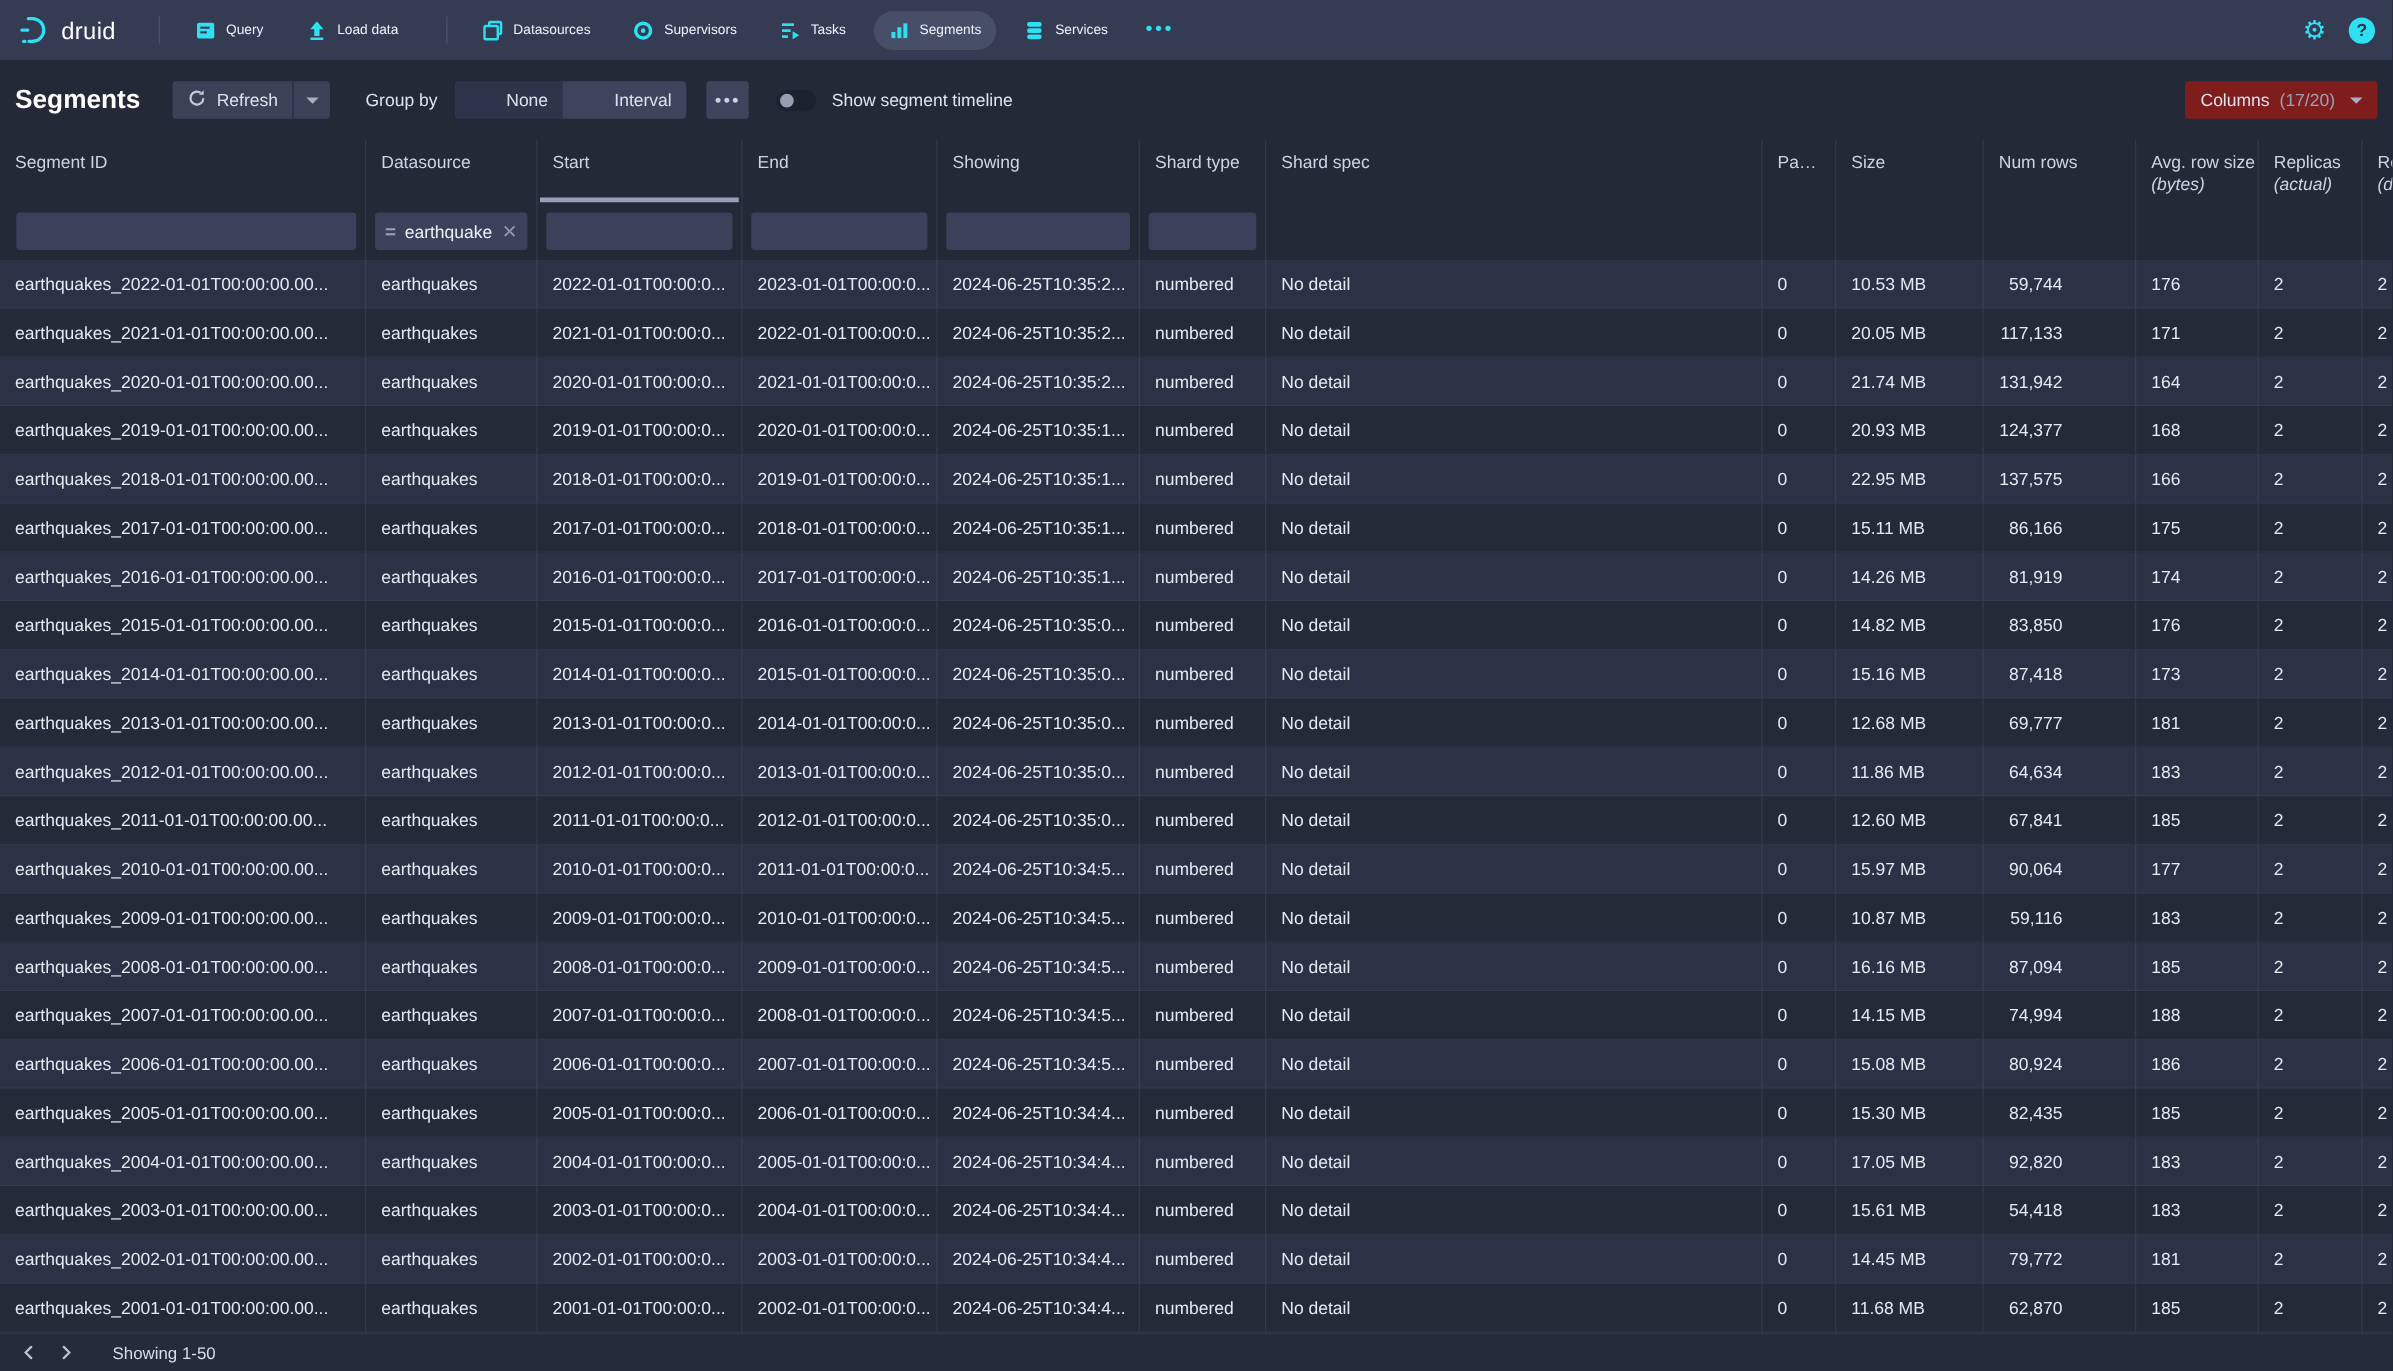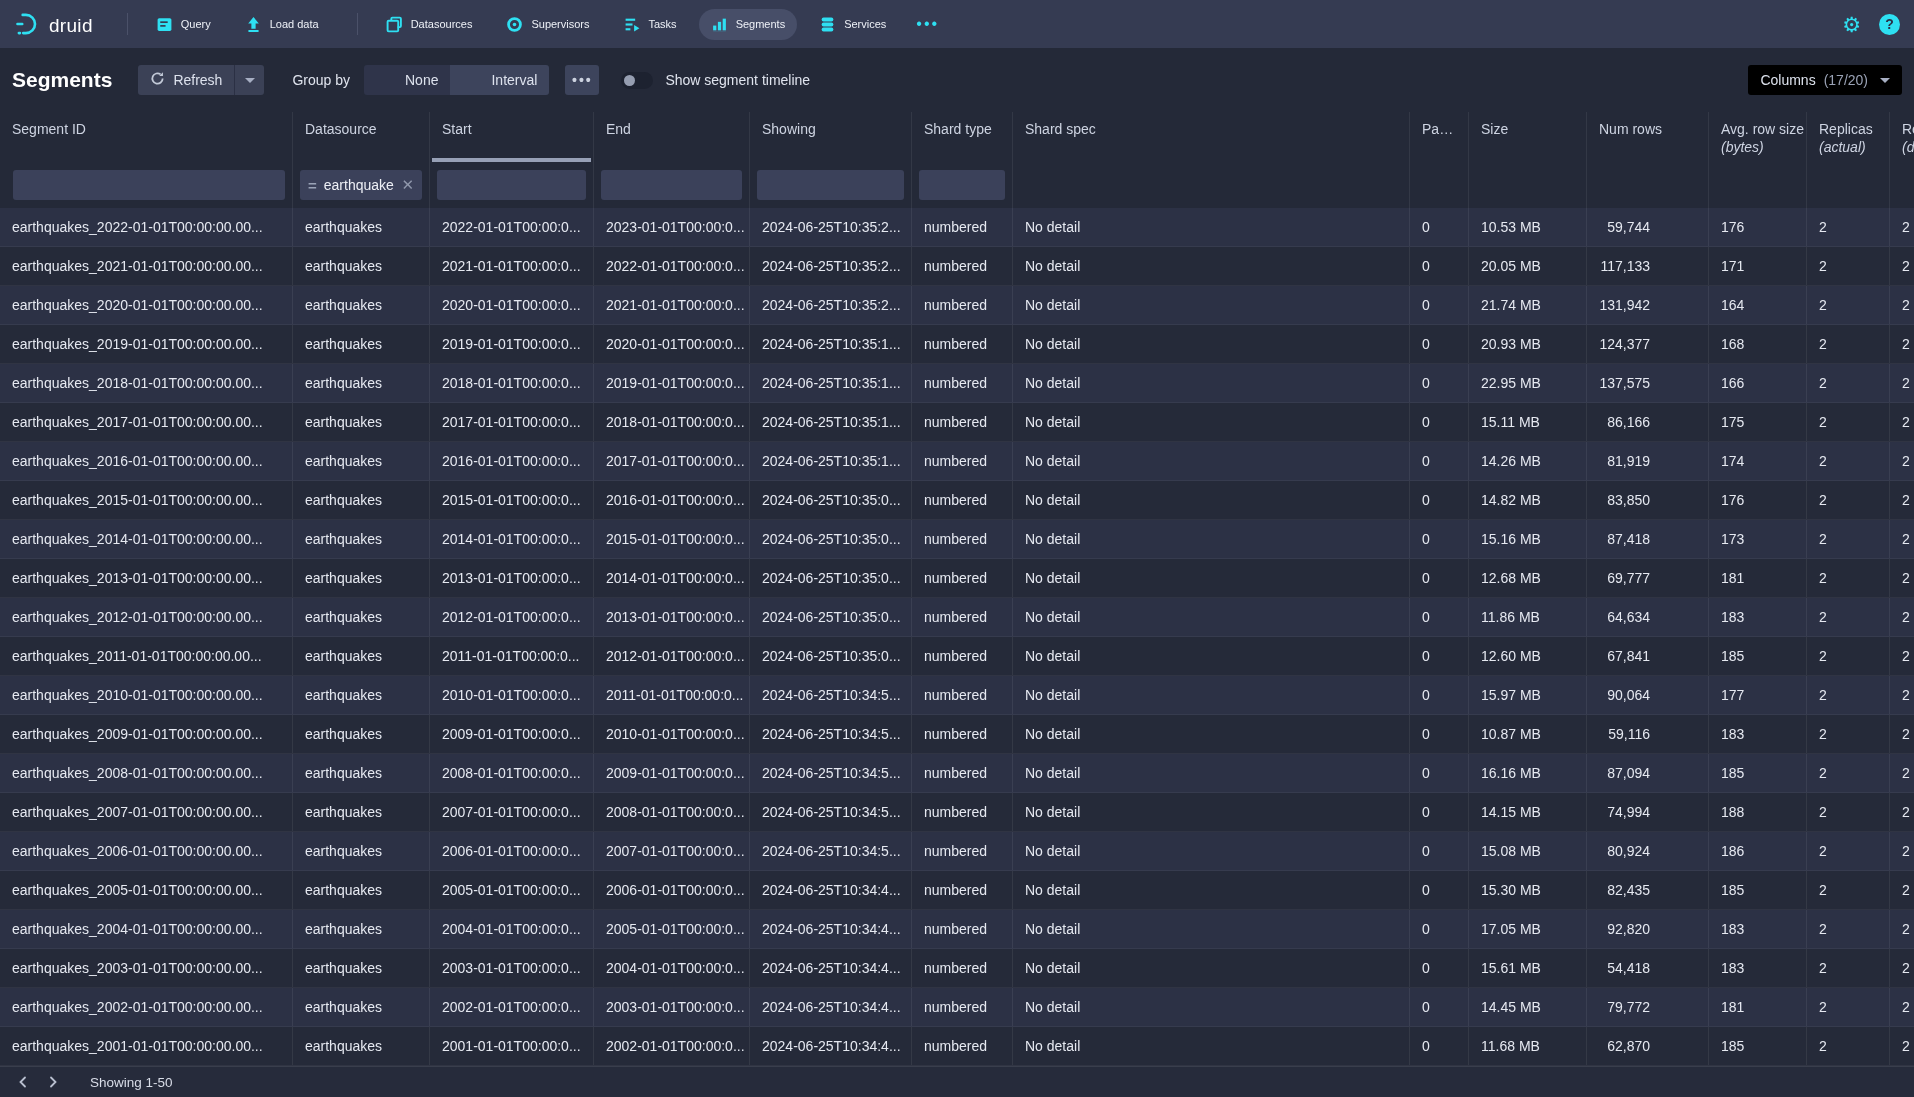--- a/index.html
+++ b/index.html
@@ -38,21 +38,21 @@
   .seg-group { display:flex; margin-right:16px; }
   .seg-btn { border-radius:0;padding-left:41px; }
   .seg-btn.first { border-radius:3px 0 0 3px; background:#2f344a; }
   .seg-btn.last { border-radius:0 3px 3px 0; background:#3d445c; }
   .more-btn { width:34px; justify-content:center; letter-spacing:2px; font-weight:bold;
     color:#ccd2df; margin-right:22px; background:#3d445c; }
   .toggle { width:32px; height:17px; border-radius:9px; background:#1d2230; position:relative;
     margin-right:12px; cursor:pointer; flex:none; }
   .toggle-knob { position:absolute; left:3px; top:3px; width:11px; height:11px; border-radius:50%; background:#969eb1; }
   .toolbar-right { margin-left:auto; }
-  .columns-btn { background:#000000; }
+  .columns-btn { background:#7f1d1d; }
   .columns-count { color:#9aa2b5; }
   .columns-btn .caret-down { margin-left:4px; }
 
   
   .table-wrap { flex:1; display:flex; flex-direction:column; overflow:hidden; }
   .tr-line { display:flex; width:1970px; flex:none; }
   .c0{width:293px} .c1{width:137px} .c2{width:164px} .c3{width:156px} .c4{width:162px}
   .c5{width:101px} .c6{width:397px} .c7{width:59px}  .c8{width:118px} .c9{width:122px}
   .c10{width:98px} .c11{width:83px} .c12{width:120px}
   .th, .td, .fc { flex:none; padding:0 12px; overflow:hidden; white-space:nowrap;

